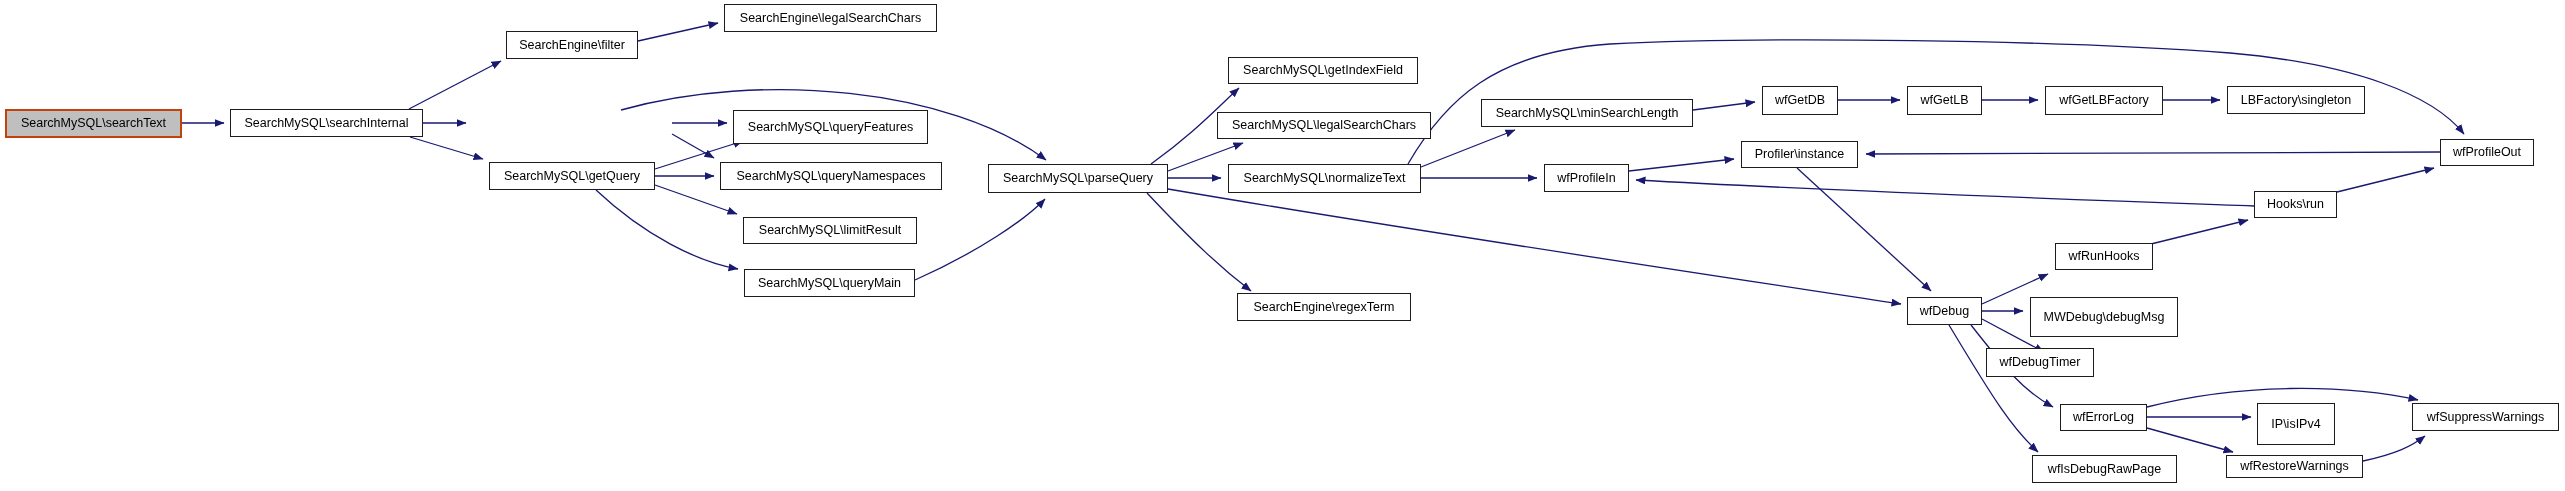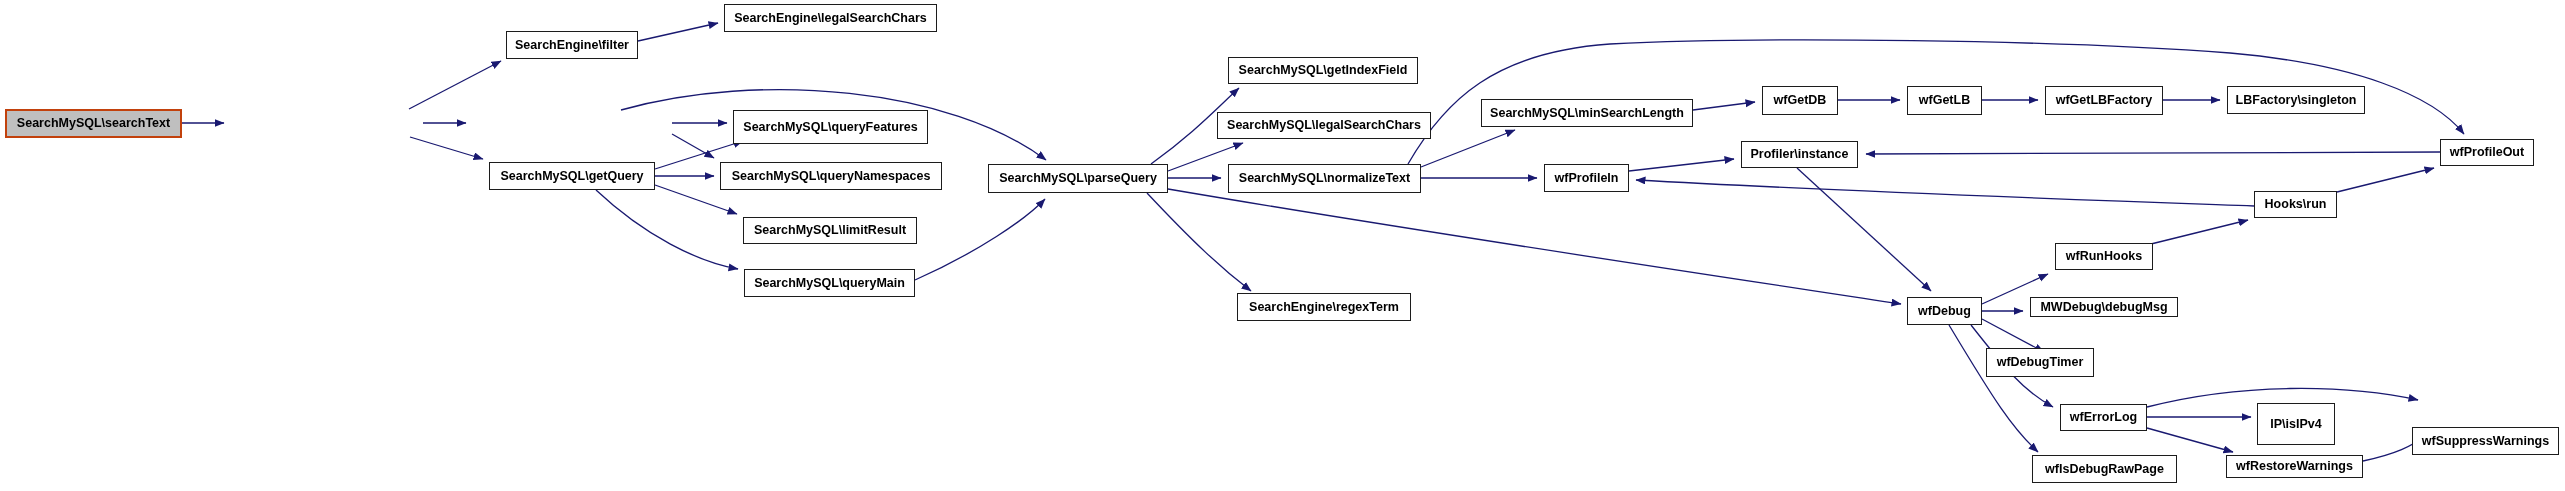--- a/index.html
+++ b/index.html
@@ -27,21 +27,20 @@
     border: 1px solid #1c1c1c;
     background: #ffffff;
     color: #000000;
     font-size: 12.5px;
     line-height: 1;
     display: flex;
     align-items: center;
     justify-content: center;
     white-space: nowrap;
     cursor: pointer;
-    font-weight: bold;
   }
   .node.highlight {
     background: #bfbfbf;
     border: 2px solid #c2410c;
   }
 </style>
 </head>
 <body>
 
 <div class="canvas">
@@ -86,20 +85,21 @@
       <path d="M1982,311 L2023,311" class="edge" marker-end="url(#arrow)"></path>
       <path d="M1982,319 L2044,352" class="edge" marker-end="url(#arrow)"></path>
       <path d="M1971,325 C2004,367 2022,390 2053,407" class="edge" marker-end="url(#arrow)"></path>
       <path d="M1949,325 C1994,400 2012,428 2038,452" class="edge" marker-end="url(#arrow)"></path>
       <path d="M2147,407 C2240,383 2345,384 2418,400" class="edge" marker-end="url(#arrow)"></path>
       <path d="M2147,417 L2251,417" class="edge" marker-end="url(#arrow)"></path>
       <path d="M2147,428 L2233,452" class="edge" marker-end="url(#arrow)"></path>
       <path d="M2363,461 C2396,454 2412,446 2425,436" class="edge" marker-end="url(#arrow)"></path>
     </svg>
 <div class="node highlight" style="left: 5px; top: 109px; width: 177px; height: 29px;">SearchMySQL\searchText</div>
+    <div class="node" style="left: 230px; top: 109px; width: 193px; height: 28px;">SearchMySQL\searchInternal</div>
     <div class="node" style="left: 506px; top: 31px; width: 132px; height: 28px;">SearchEngine\filter</div>
     <div class="node" style="left: 724px; top: 4px; width: 213px; height: 28px;">SearchEngine\legalSearchChars</div>
     <div class="node" style="left: 489px; top: 162px; width: 166px; height: 28px;">SearchMySQL\getQuery</div>
     <div class="node" style="left: 733px; top: 110px; width: 195px; height: 34px;">SearchMySQL\queryFeatures</div>
     <div class="node" style="left: 720px; top: 162px; width: 222px; height: 28px;">SearchMySQL\queryNamespaces</div>
     <div class="node" style="left: 743px; top: 217px; width: 174px; height: 27px;">SearchMySQL\limitResult</div>
     <div class="node" style="left: 744px; top: 269px; width: 171px; height: 28px;">SearchMySQL\queryMain</div>
     <div class="node" style="left: 988px; top: 164px; width: 180px; height: 29px;">SearchMySQL\parseQuery</div>
     <div class="node" style="left: 1228px; top: 57px; width: 190px; height: 27px;">SearchMySQL\getIndexField</div>
     <div class="node" style="left: 1217px; top: 112px; width: 214px; height: 27px;">SearchMySQL\legalSearchChars</div>
@@ -109,20 +109,20 @@
     <div class="node" style="left: 1762px; top: 86px; width: 76px; height: 29px;">wfGetDB</div>
     <div class="node" style="left: 1907px; top: 86px; width: 75px; height: 29px;">wfGetLB</div>
     <div class="node" style="left: 2045px; top: 86px; width: 118px; height: 29px;">wfGetLBFactory</div>
     <div class="node" style="left: 2227px; top: 86px; width: 138px; height: 28px;">LBFactory\singleton</div>
     <div class="node" style="left: 1741px; top: 141px; width: 117px; height: 27px;">Profiler\instance</div>
     <div class="node" style="left: 1544px; top: 164px; width: 85px; height: 28px;">wfProfileIn</div>
     <div class="node" style="left: 2440px; top: 139px; width: 94px; height: 27px;">wfProfileOut</div>
     <div class="node" style="left: 2254px; top: 191px; width: 83px; height: 27px;">Hooks\run</div>
     <div class="node" style="left: 1907px; top: 297px; width: 75px; height: 28px;">wfDebug</div>
     <div class="node" style="left: 2055px; top: 243px; width: 98px; height: 27px;">wfRunHooks</div>
-    <div class="node" style="left: 2030px; top: 297px; width: 148px; height: 20px;">MWDebug\debugMsg</div>
+    <div class="node" style="left: 2030px; top: 297px; width: 148px; height: 40px;">MWDebug\debugMsg</div>
     <div class="node" style="left: 1986px; top: 348px; width: 108px; height: 29px;">wfDebugTimer</div>
     <div class="node" style="left: 2060px; top: 404px; width: 87px; height: 27px;">wfErrorLog</div>
     <div class="node" style="left: 2032px; top: 455px; width: 145px; height: 28px;">wfIsDebugRawPage</div>
     <div class="node" style="left: 2257px; top: 403px; width: 78px; height: 42px;">IP\isIPv4</div>
-    <div class="node" style="left: 2412px; top: 403px; width: 147px; height: 28px; margin-top: 24px;">wfSuppressWarnings</div>
+    <div class="node" style="left: 2412px; top: 403px; width: 147px; height: 28px;">wfSuppressWarnings</div>
     <div class="node" style="left: 2226px; top: 455px; width: 137px; height: 23px;">wfRestoreWarnings</div>
   </div>
 
 </body></html>

